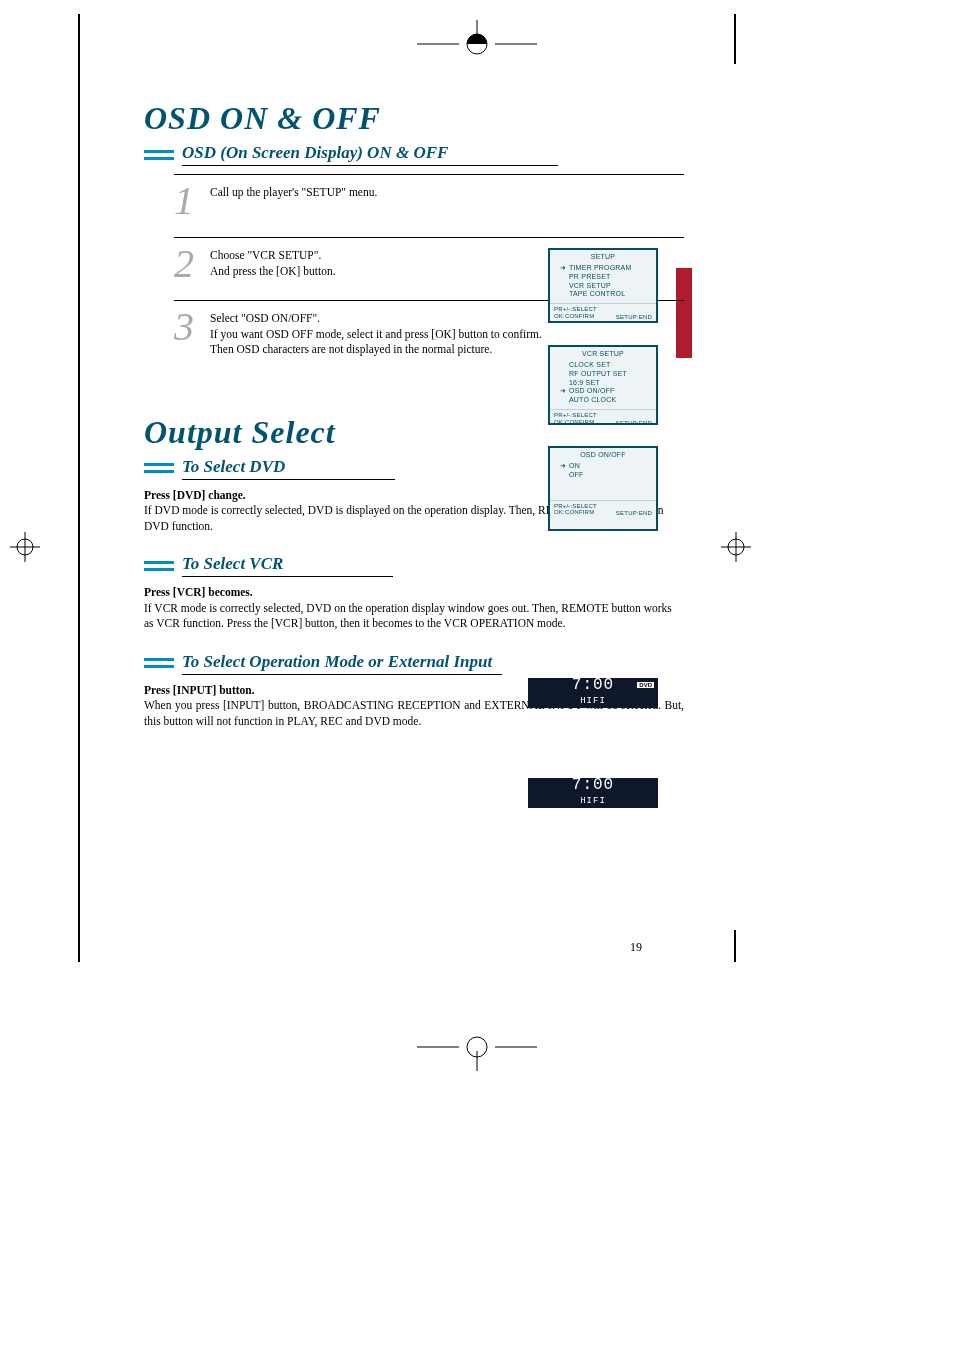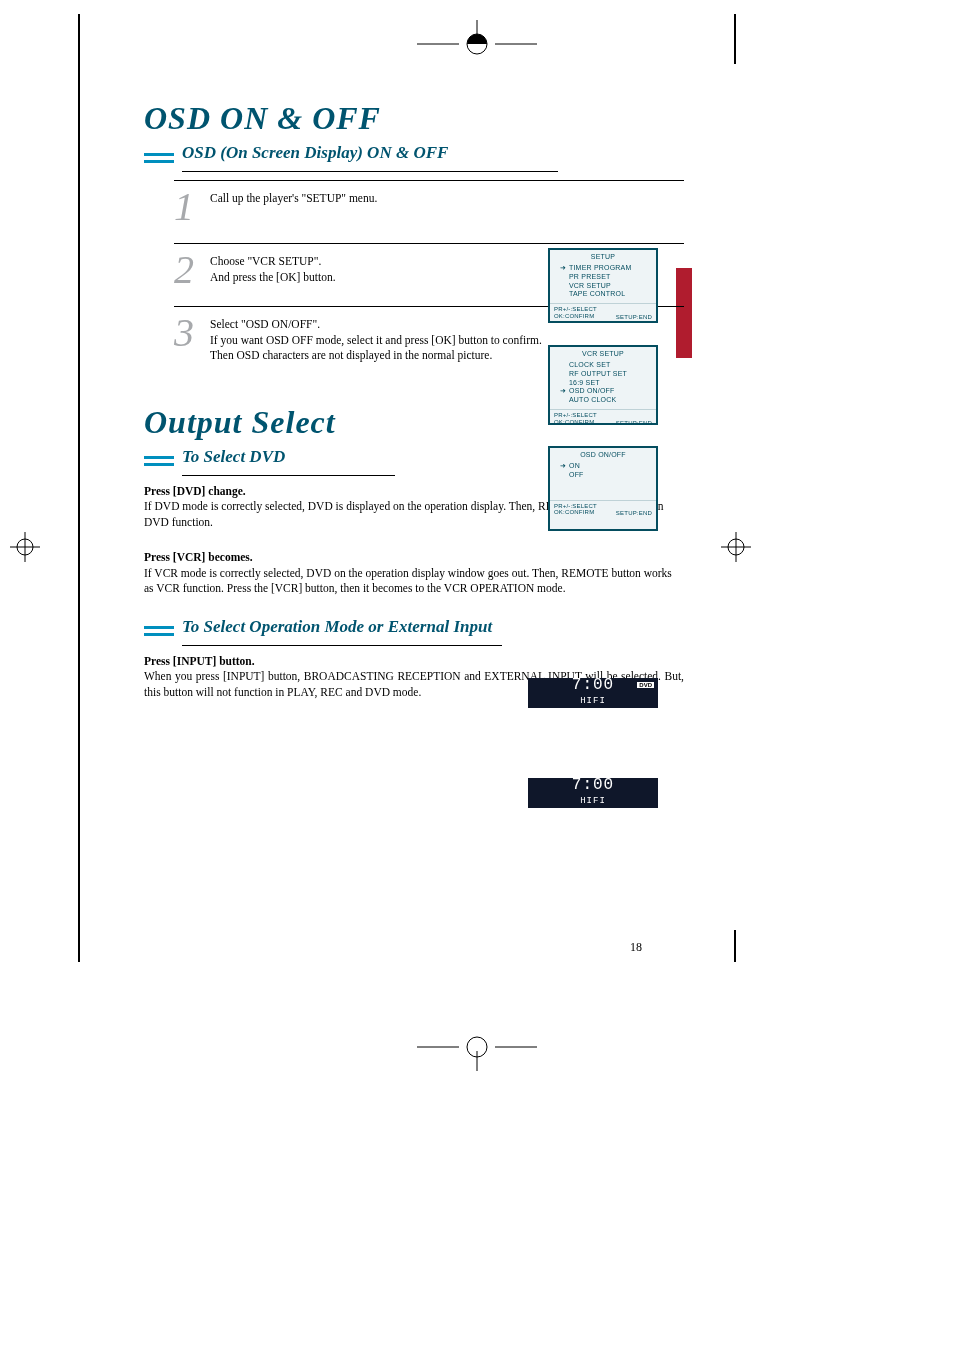--- a/index.html
+++ b/index.html
@@ -92,21 +92,21 @@
       width: 30px;
       height: 3px;
       background: #008fbe;
     }
     .section-title {
       font-style: italic;
       font-weight: bold;
       font-size: 17px;
       color: #00546f;
       border-bottom: 1px solid #000;
-      padding-bottom: 8px;
+      padding-bottom: 2px;
       padding-right: 110px;
     }
     .section-title.wide { padding-right: 10px; }
     .intro-box {
       border: 1px solid #000;
       border-right: 4px solid #0b4a5e;
       border-bottom: 4px solid #0b4a5e;
       padding: 10px 12px;
       font-size: 12px;
       line-height: 1.4;
@@ -128,21 +128,21 @@
       line-height: 1;
       width: 26px;
     }
     .step-text {
       font-size: 11.5px;
       line-height: 1.35;
       font-family: "Book Antiqua", "Palatino", serif;
       flex: 1;
       padding-top: 4px;
     }
-    .h1.output { margin-top: 24px; }
+    .h1.output { margin-top: 40px; }
     .body-block {
       font-size: 11.5px;
       line-height: 1.35;
       font-family: "Book Antiqua", "Palatino", serif;
       margin-bottom: 20px;
     }
     .body-block .bold { font-weight: bold; }
     .page-num {
       position: absolute;
       left: 630px;
@@ -306,30 +306,37 @@
       <div class="blue-bar"></div>
         <div class="blue-bar"></div>
     </div>
     <div class="section-title">To Select DVD</div>
   </div>
   <div class="body-block">
     <span class="bold">Press [DVD] change.</span><br>
     <span>If DVD mode is correctly selected, DVD is displayed on the operation display. Then, REMOTE control works in DVD function.</span>
   </div>
 
-  <div class="body-block">
-    <span class="bold">Press [VCR] becomes.</span><br>
-    <span>If VCR mode is correctly selected, DVD on the operation display window goes out. Then, REMOTE button works as VCR function. Press the [VCR] button, then it becomes to the VCR OPERATION mode.</span>
-  </div>
-
   <div class="section-header">
     <div class="blue-bars">
       <div class="blue-bar"></div>
         <div class="blue-bar"></div>
     </div>
+    <div class="section-title">To Select VCR</div>
+  </div>
+  <div class="body-block">
+    <span class="bold">Press [VCR] becomes.</span><br>
+    <span>If VCR mode is correctly selected, DVD on the operation display window goes out. Then, REMOTE button works as VCR function. Press the [VCR] button, then it becomes to the VCR OPERATION mode.</span>
+  </div>
+
+  <div class="section-header">
+    <div class="blue-bars">
+      <div class="blue-bar"></div>
+        <div class="blue-bar"></div>
+    </div>
     <div class="section-title wide">To Select Operation Mode or External Input</div>
   </div>
   <div class="body-block" style="text-align:justify;">
     <span class="bold">Press [INPUT] button.</span><br>
     <span>When you press [INPUT] button, BROADCASTING RECEPTION and EXTERNAL INPUT will be selected. But, this button will not function in PLAY, REC and DVD mode.</span>
   </div>
 </div>
 
 <div class="osd-panel osd1">
   <div class="title">SETUP</div>
@@ -417,13 +424,13 @@
 <div class="display-box disp1">
   <div class="seven-seg"><span>7:00</span>
 <span style="font-size:9px;">HIFI</span></div>
   <div class="dvd-badge">DVD</div>
 </div>
 <div class="display-box disp2">
   <div class="seven-seg"><span>7:00</span>
 <span style="font-size:9px;">HIFI</span></div>
 </div>
 
-<div class="page-num">18</div>
+<div class="page-num">19</div>
 
 </body></html>

